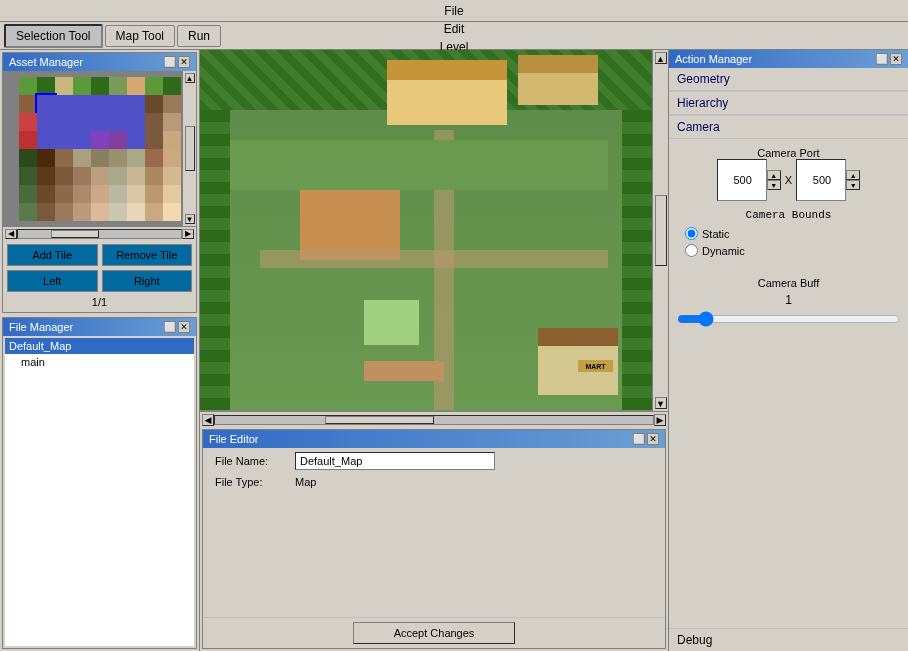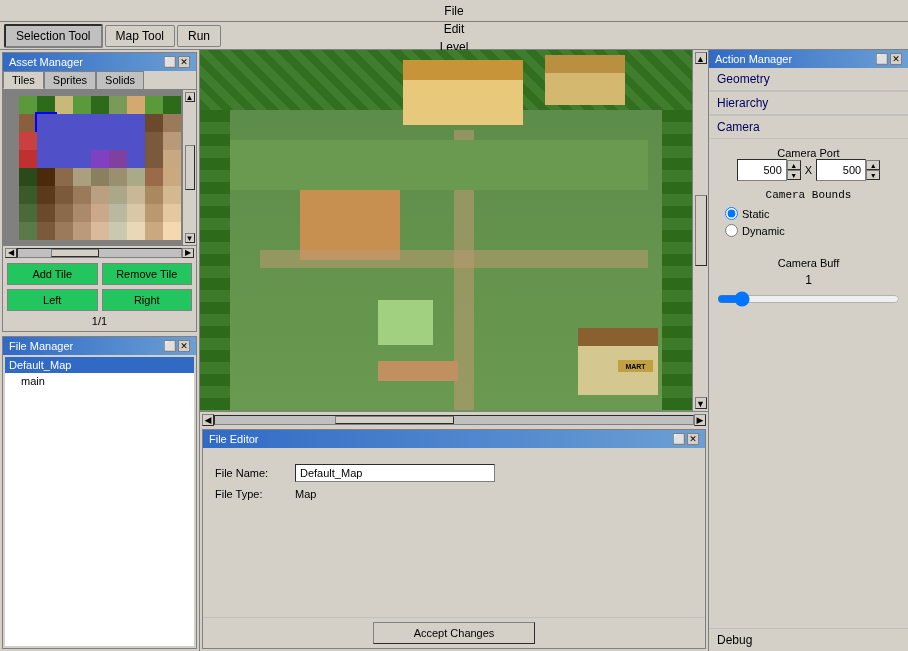--- a/index.html
+++ b/index.html
@@ -26,53 +26,53 @@
     .panel-header-btns { display: flex; gap: 2px; }
     .panel-header-btn { background: #d4d0c8; border: 1px solid #808080; width: 12px; height: 12px; cursor: pointer; font-size: 9px; display: flex; align-items: center; justify-content: center; color: #000; }
     .tab-bar { display: flex; background: #d4d0c8; border-bottom: 1px solid #808080; }
     .tab { padding: 2px 8px; border: 1px solid #808080; border-bottom: none; cursor: pointer; font-size: 11px; background: #c0c0c0; }
     .tab.active { background: #d4d0c8; border-bottom: 1px solid #d4d0c8; }
     .tile-cell { width: 18px; height: 18px; border: none; }
     .h-scrollbar { height: 14px; background: #d4d0c8; border-top: 1px solid #808080; display: flex; align-items: center; }
     
     .asset-controls { padding: 4px; display: flex; flex-direction: column; gap: 4px; }
     .btn-row { display: flex; gap: 4px; }
-    .ctrl-btn { flex: 1; background: #22c55e; border: 1px solid #808080; padding: 4px 0; cursor: pointer; font-size: 11px; text-align: center; }
+    .ctrl-btn { flex: 1; background: #0369a1; border: 1px solid #808080; padding: 4px 0; cursor: pointer; font-size: 11px; text-align: center; }
     .page-indicator { text-align: center; font-size: 11px; }
     
     
     .file-manager { background: #d4d0c8; border: 1px solid #808080; margin: 2px; flex: 1; display: flex; flex-direction: column; }
     .file-list { flex: 1; background: white; margin: 2px; overflow-y: auto; }
     .file-item { padding: 2px 4px; cursor: pointer; font-size: 11px; }
     .file-item.selected { background: #316ac5; color: white; }
     .file-item.sub { padding-left: 16px; }
     
     
     .center-area { flex: 1; display: flex; flex-direction: column; overflow: hidden; }
     
     
     .map-area { flex: 1; overflow: hidden; position: relative; background: #4a6741; }
     
     
     .file-editor { background: #d4d0c8; border: 1px solid #808080; margin: 2px; min-height: 220px; display: flex; flex-direction: column; }
-    .editor-content { padding: 16px 12px; flex: 1; }
+    .editor-content { padding: 4px 12px; flex: 1; }
     .field-row { display: flex; align-items: center; margin-bottom: 6px; }
     .field-label { width: 80px; font-size: 11px; color: #000; }
     .field-value { font-size: 11px; color: #000; }
     .field-input { border: 1px inset #808080; background: white; padding: 2px 4px; font-size: 11px; width: 200px; }
     .editor-footer { padding: 4px; display: flex; justify-content: center; border-top: 1px solid #c0c0c0; margin-top: auto; }
     .accept-btn { background: #d4d0c8; border: 1px outset #808080; padding: 4px 40px; cursor: pointer; font-size: 11px; }
     
     
-    .right-panel { width: 200px; background: #d4d0c8; border-left: 1px solid #808080; display: flex; flex-direction: column; }
+    .right-panel { width: 240px; background: #d4d0c8; border-left: 1px solid #808080; display: flex; flex-direction: column; }
     .action-section { padding: 4px 8px; border-bottom: 1px solid #c0c0c0; cursor: pointer; font-size: 12px; color: #000060; }
     .camera-label { text-align: center; font-size: 11px; }
     .camera-port-row { display: flex; align-items: center; justify-content: center; gap: 4px; margin-bottom: 8px; }
     .spinner-input { display: flex; align-items: center; }
-    .spinner-field { width: 50px; border: 1px inset #808080; background: white; padding: 4px; font-size: 11px; text-align: right; }
+    .spinner-field { width: 50px; border: 1px inset #808080; background: white; padding: 14px; font-size: 11px; text-align: right; }
     .spinner-btns { display: flex; flex-direction: column; }
     .spinner-btn { width: 14px; height: 10px; background: #d4d0c8; border: 1px outset #808080; cursor: pointer; font-size: 7px; display: flex; align-items: center; justify-content: center; line-height: 1; }
     .x-label { font-size: 11px; }
     
     .camera-bounds-label { text-align: center; font-size: 11px; margin-bottom: 6px; font-family: Liberation Mono, monospace; }
     .radio-row { display: flex; align-items: center; gap: 4px; margin-bottom: 4px; padding-left: 8px; }
     .radio-row input { cursor: pointer; }
     .radio-label { font-size: 11px; }
     
     .camera-buff-section { padding: 8px; }
@@ -129,25 +129,20 @@
   <div class="left-panel">
 
     <div class="asset-manager">
       <div class="panel-header">
         <span>Asset Manager</span>
         <div class="panel-header-btns">
           <div class="panel-header-btn">⬜</div>
           <div class="panel-header-btn">✕</div>
         </div>
       </div>
-      <div class="tab-bar">
-        <div class="tab active">Tiles</div>
-        <div class="tab">Sprites</div>
-        <div class="tab">Solids</div>
-      </div>
 
       <div class="tiles-display">
         <div class="tiles-img">
 
           <div class="tile-cell t-grass"></div>
           <div class="tile-cell t-dark-green"></div>
           <div class="tile-cell t-path" style="background:#c8b87a"></div>
           <div class="tile-cell t-grass"></div>
           <div class="tile-cell t-dark-green"></div>
           <div class="tile-cell" style="background:#7a9a5a"></div>

